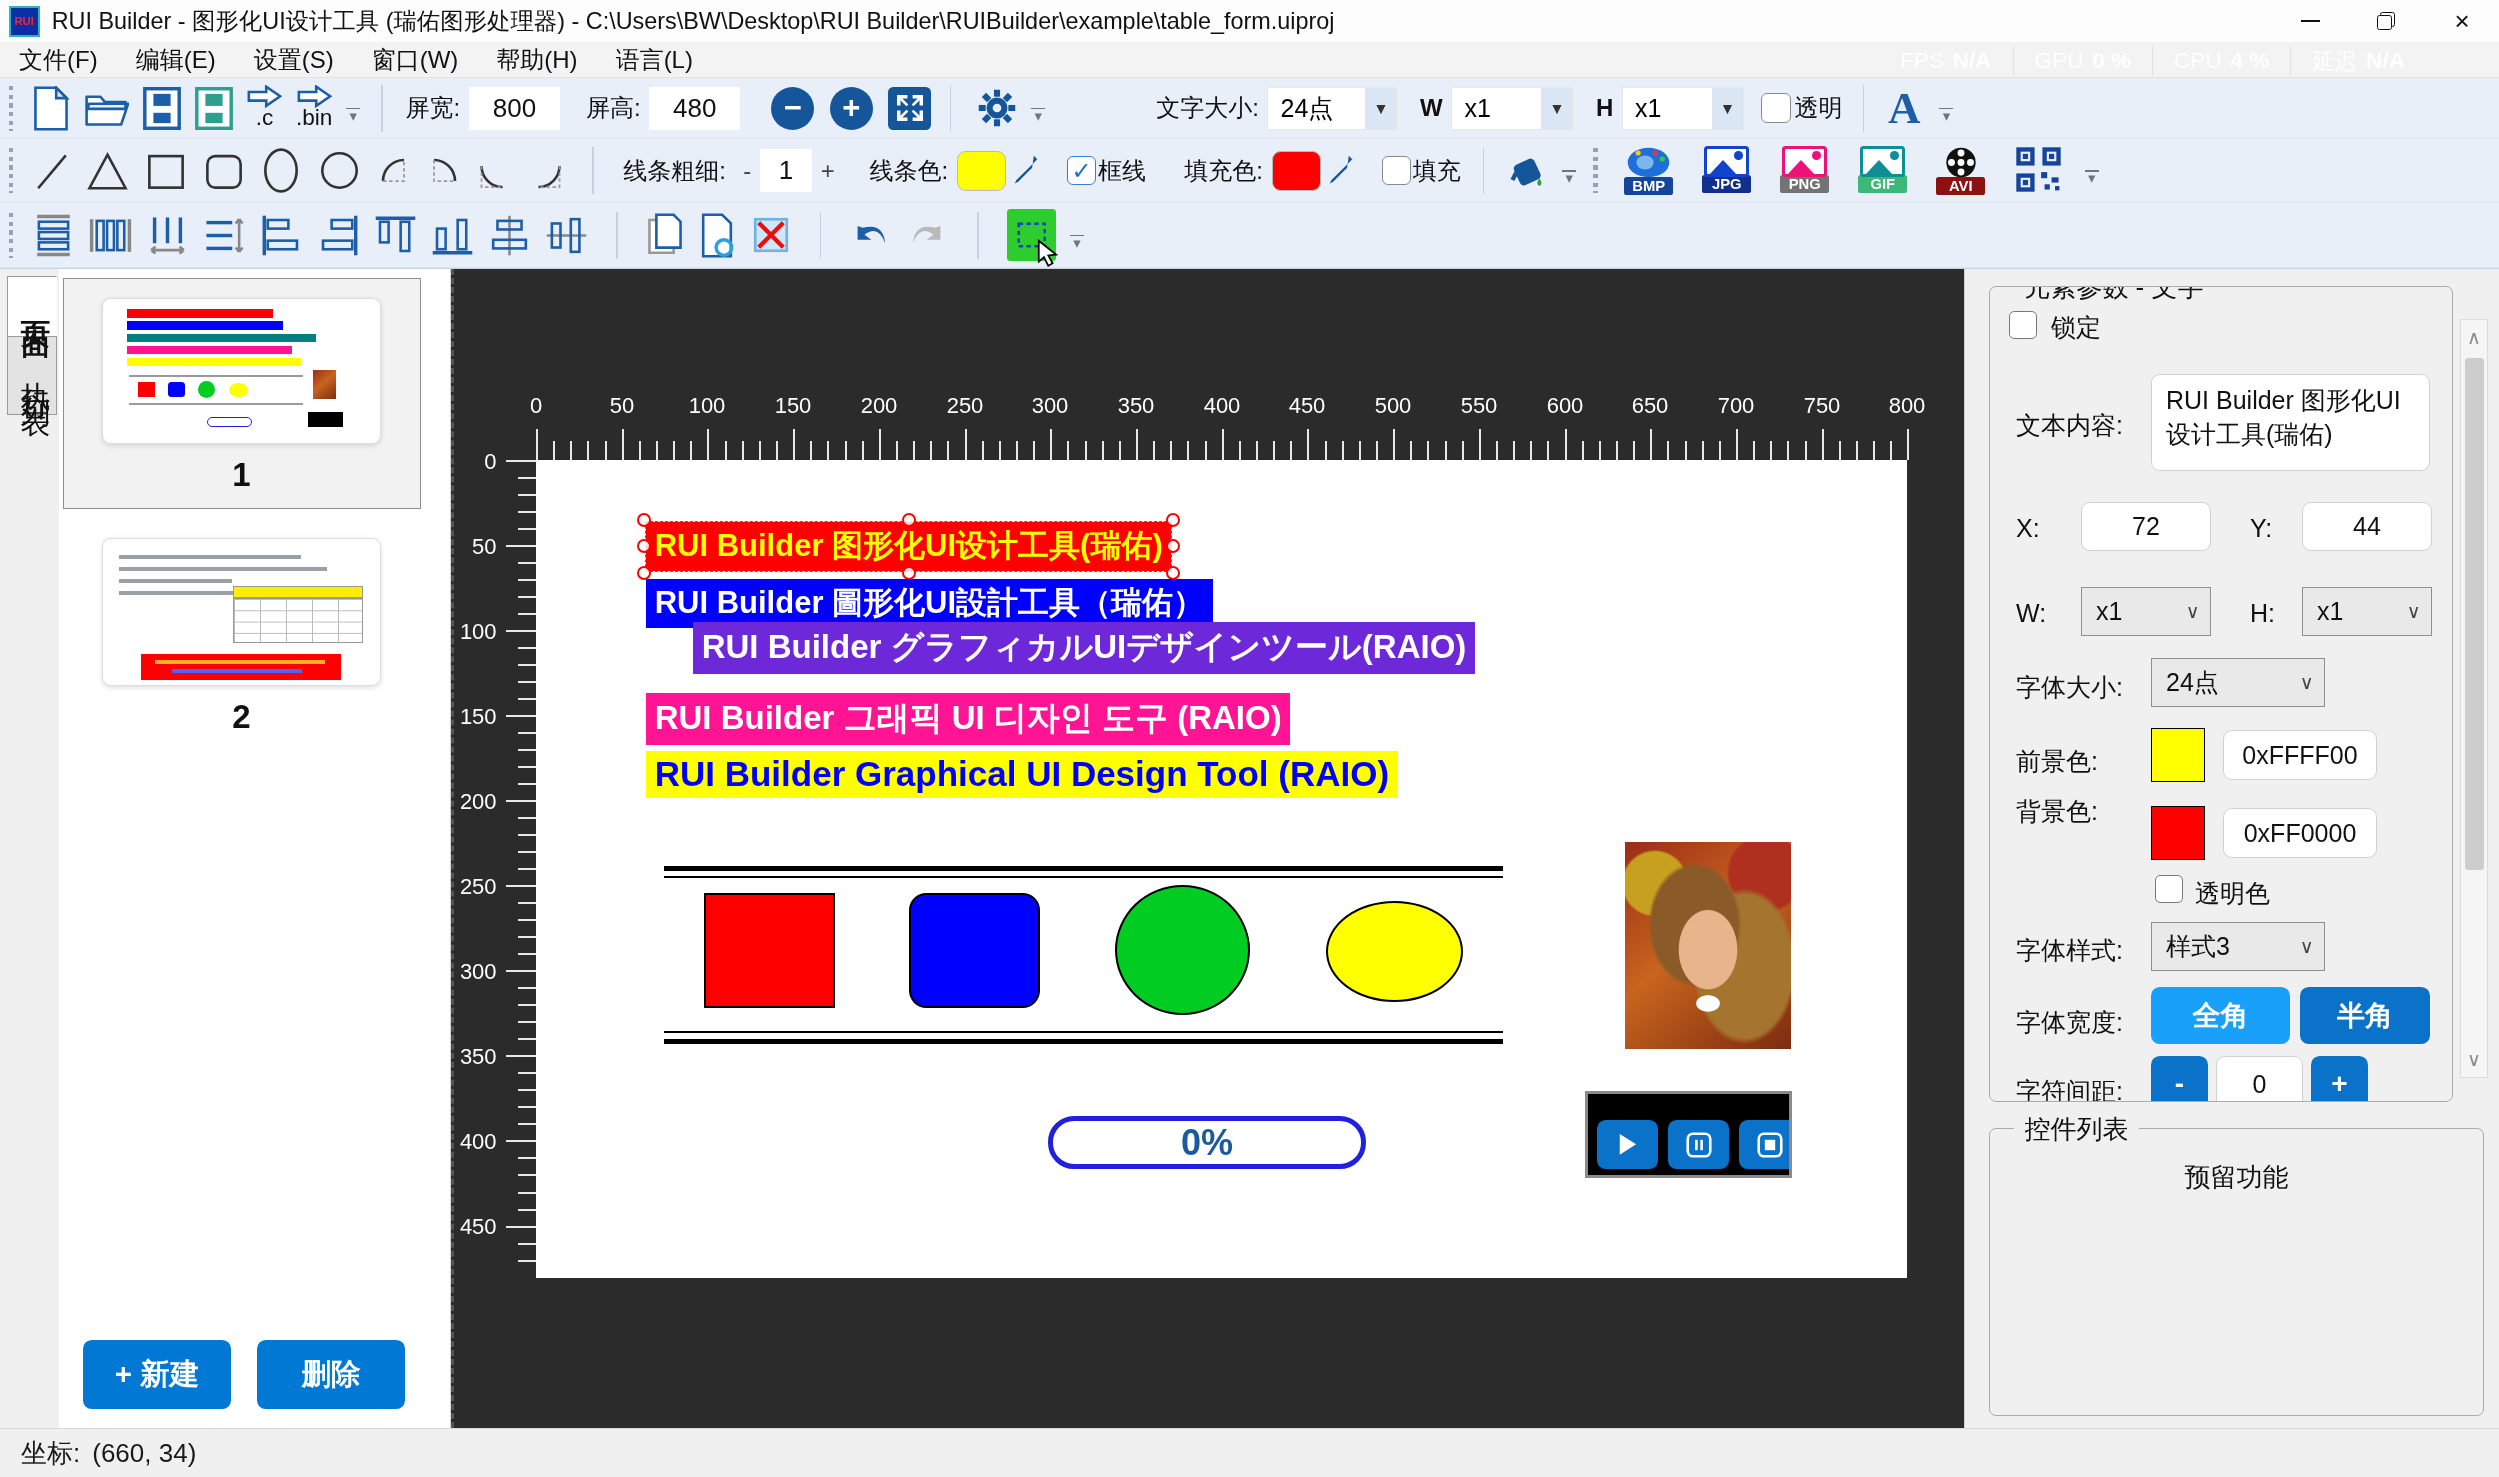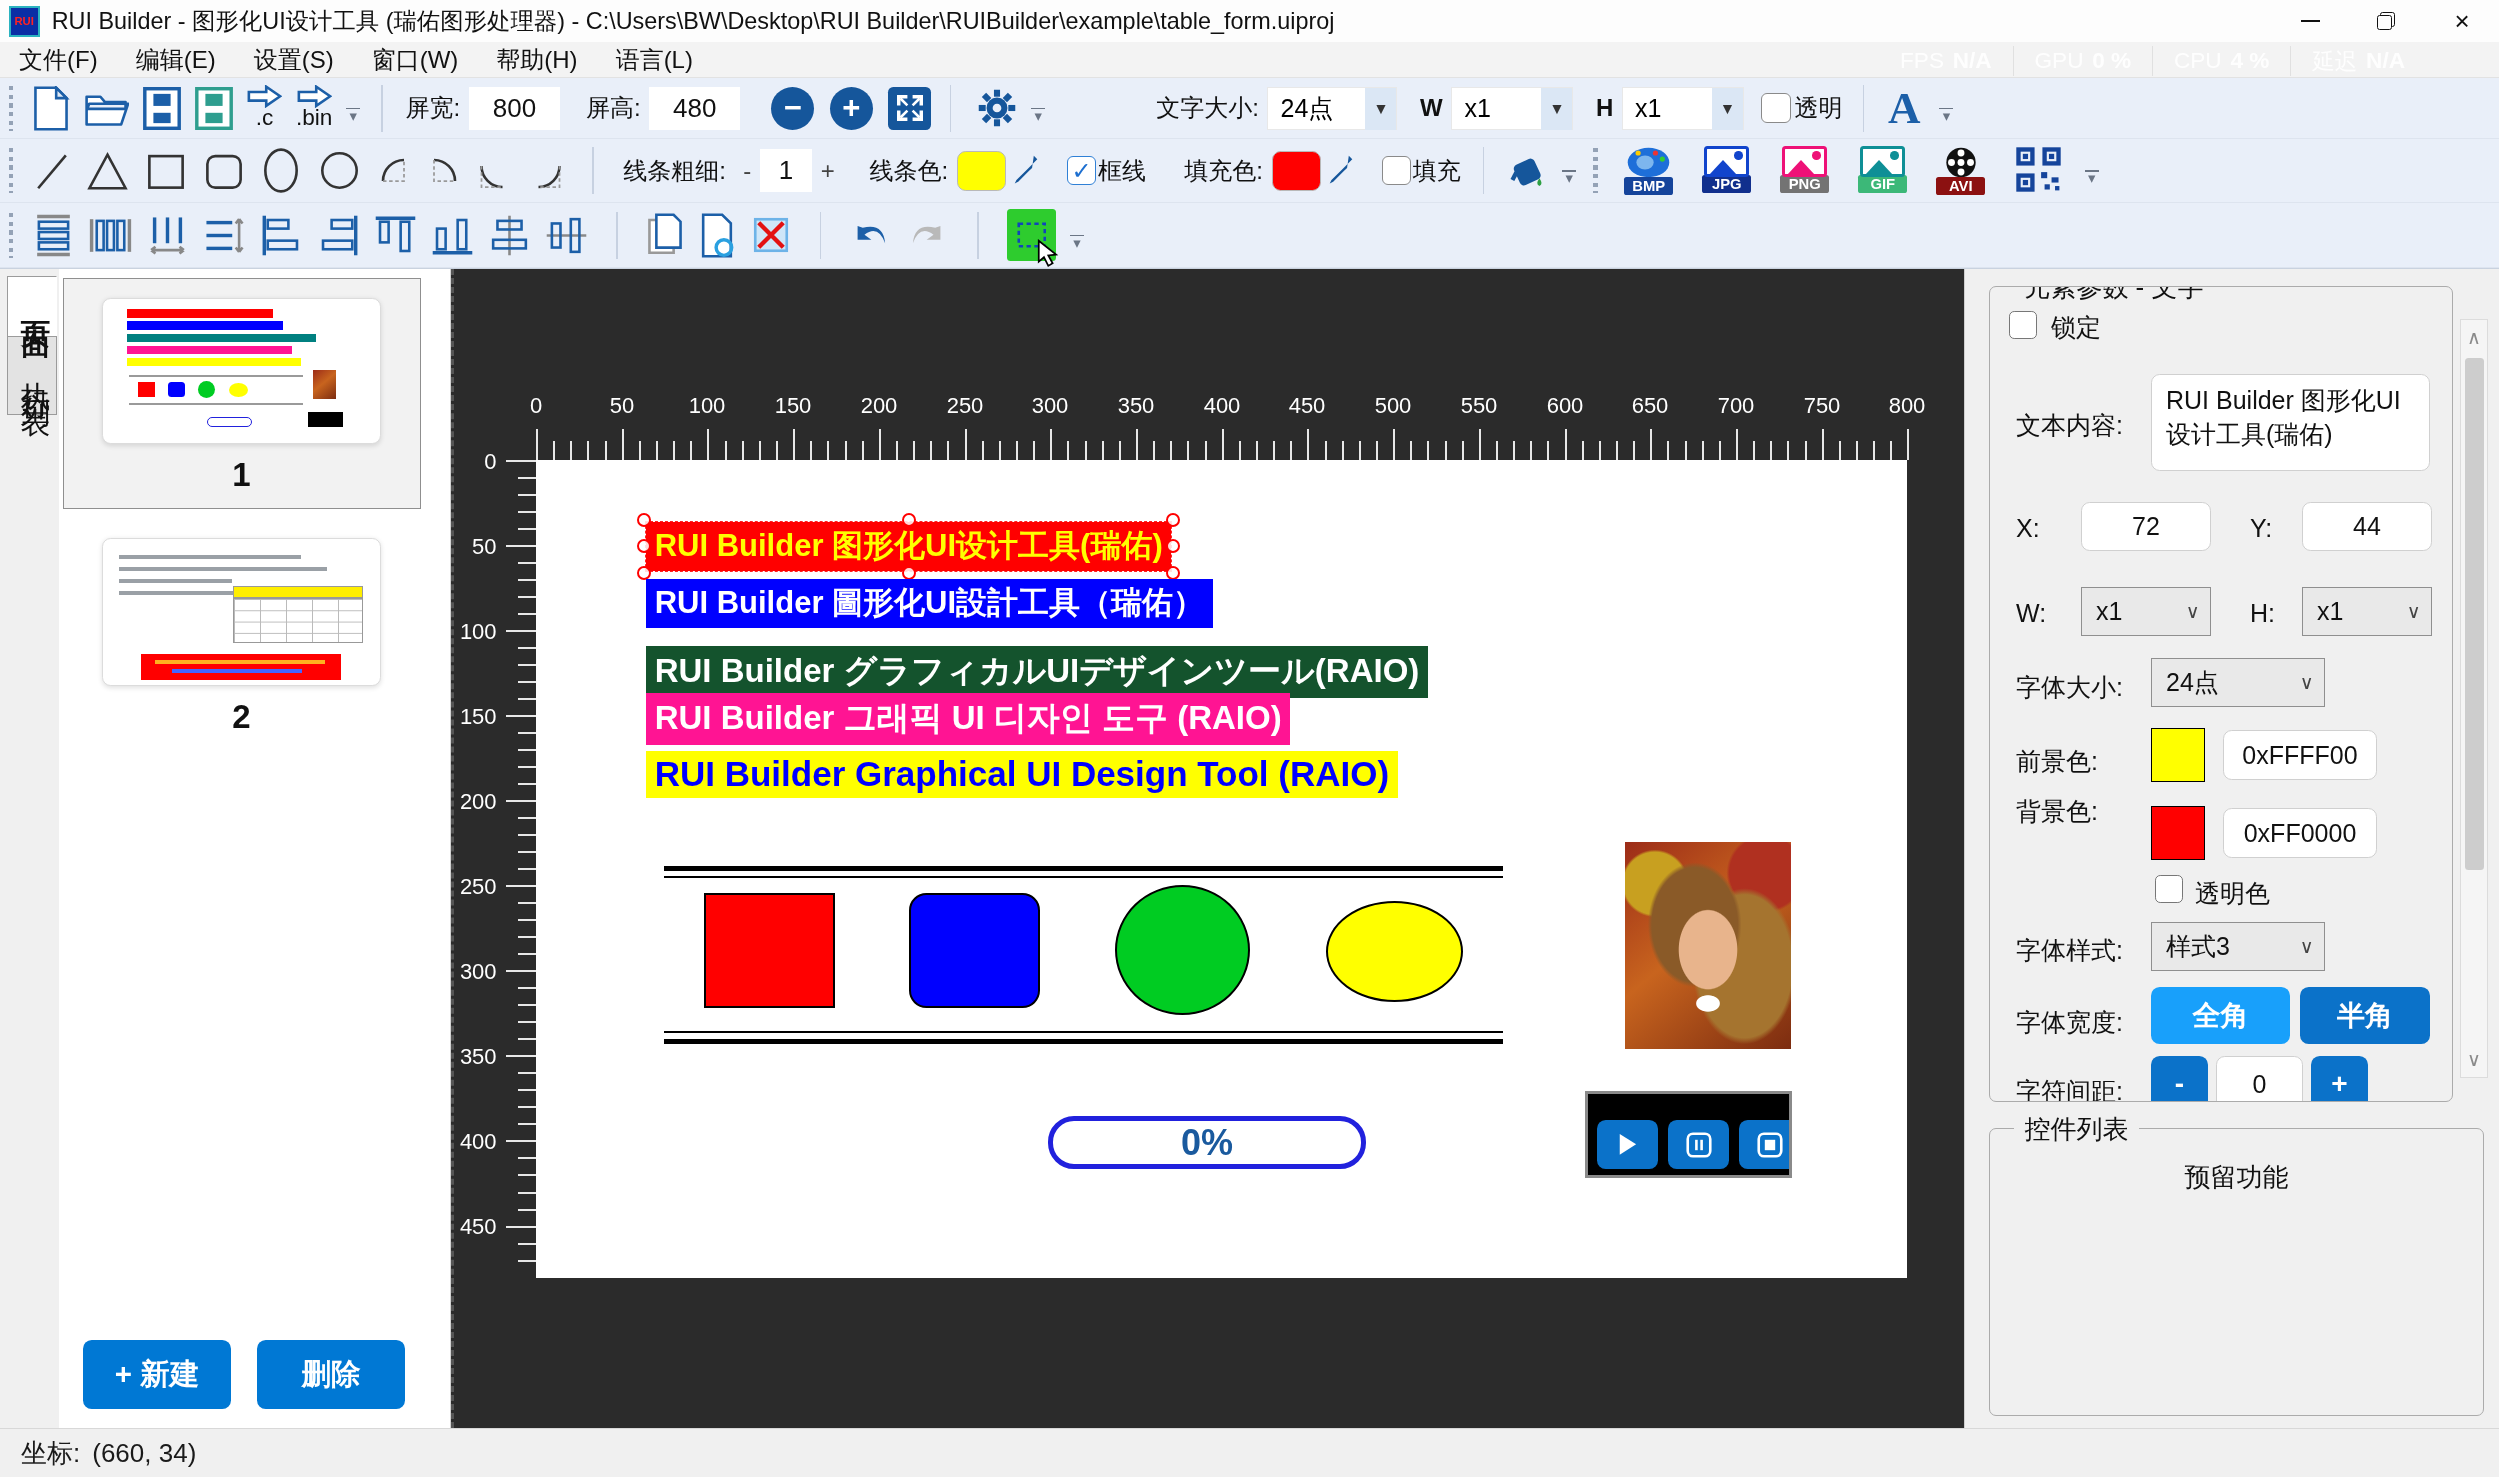--- a/index.html
+++ b/index.html
@@ -748,21 +748,21 @@
         <div class="vtick" style="top: 749px;"></div>
         <div class="vtick major" style="top: 766px;"></div>
         <div class="vlabel" style="top: 767px;">450</div>
         <div class="vtick" style="top: 783px;"></div>
         <div class="vtick" style="top: 800px;"></div>
       </div>
     <div class="design-canvas">
       <div id="text-bars">
           <div class="cbar selected" style="top: 62px; background: rgb(255, 0, 0); color: rgb(255, 255, 0); font-size: 31px;">RUI Builder 图形化UI设计工具(瑞佑)<div class="handle" style="left: -8.7px; top: -8.7px;"></div><div class="handle" style="left: -8.7px; top: calc(50% - 7px);"></div><div class="handle" style="left: -8.7px; top: calc(100% - 5.2px);"></div><div class="handle" style="left: calc(50% - 7px); top: -8.7px;"></div><div class="handle" style="left: calc(50% - 7px); top: calc(100% - 5.2px);"></div><div class="handle" style="left: calc(100% - 5.2px); top: -8.7px;"></div><div class="handle" style="left: calc(100% - 5.2px); top: calc(50% - 7px);"></div><div class="handle" style="left: calc(100% - 5.2px); top: calc(100% - 5.2px);"></div></div>
           <div class="cbar" style="top: 119px; background: rgb(0, 0, 255); color: rgb(255, 255, 255); font-size: 31px;">RUI Builder 圖形化UI設計工具（瑞佑）</div>
-          <div class="cbar" style="top: 186px; background: #14532d; color: rgb(255, 255, 255); font-size: 33px;">RUI Builder グラフィカルUIデザインツール(RAIO)</div>
+          <div class="cbar" style="top: 162px; background: #6d28d9; color: rgb(255, 255, 255); font-size: 33px; margin-left: 47px;">RUI Builder グラフィカルUIデザインツール(RAIO)</div>
           <div class="cbar" style="top: 233px; background: rgb(255, 20, 147); color: rgb(255, 255, 255); font-size: 33px;">RUI Builder 그래픽 UI 디자인 도구 (RAIO)</div>
           <div class="cbar" style="top: 291px; background: rgb(255, 255, 0); color: rgb(0, 0, 255); font-size: 35px;">RUI Builder Graphical UI Design Tool (RAIO)</div>
         </div>
 
       <div class="dline" style="top:406px;">
           <div class="thick"></div>
           <div style="height:5.2px;"></div>
           <div class="thin"></div>
         </div>
       <div class="dline" style="top:571px;">

